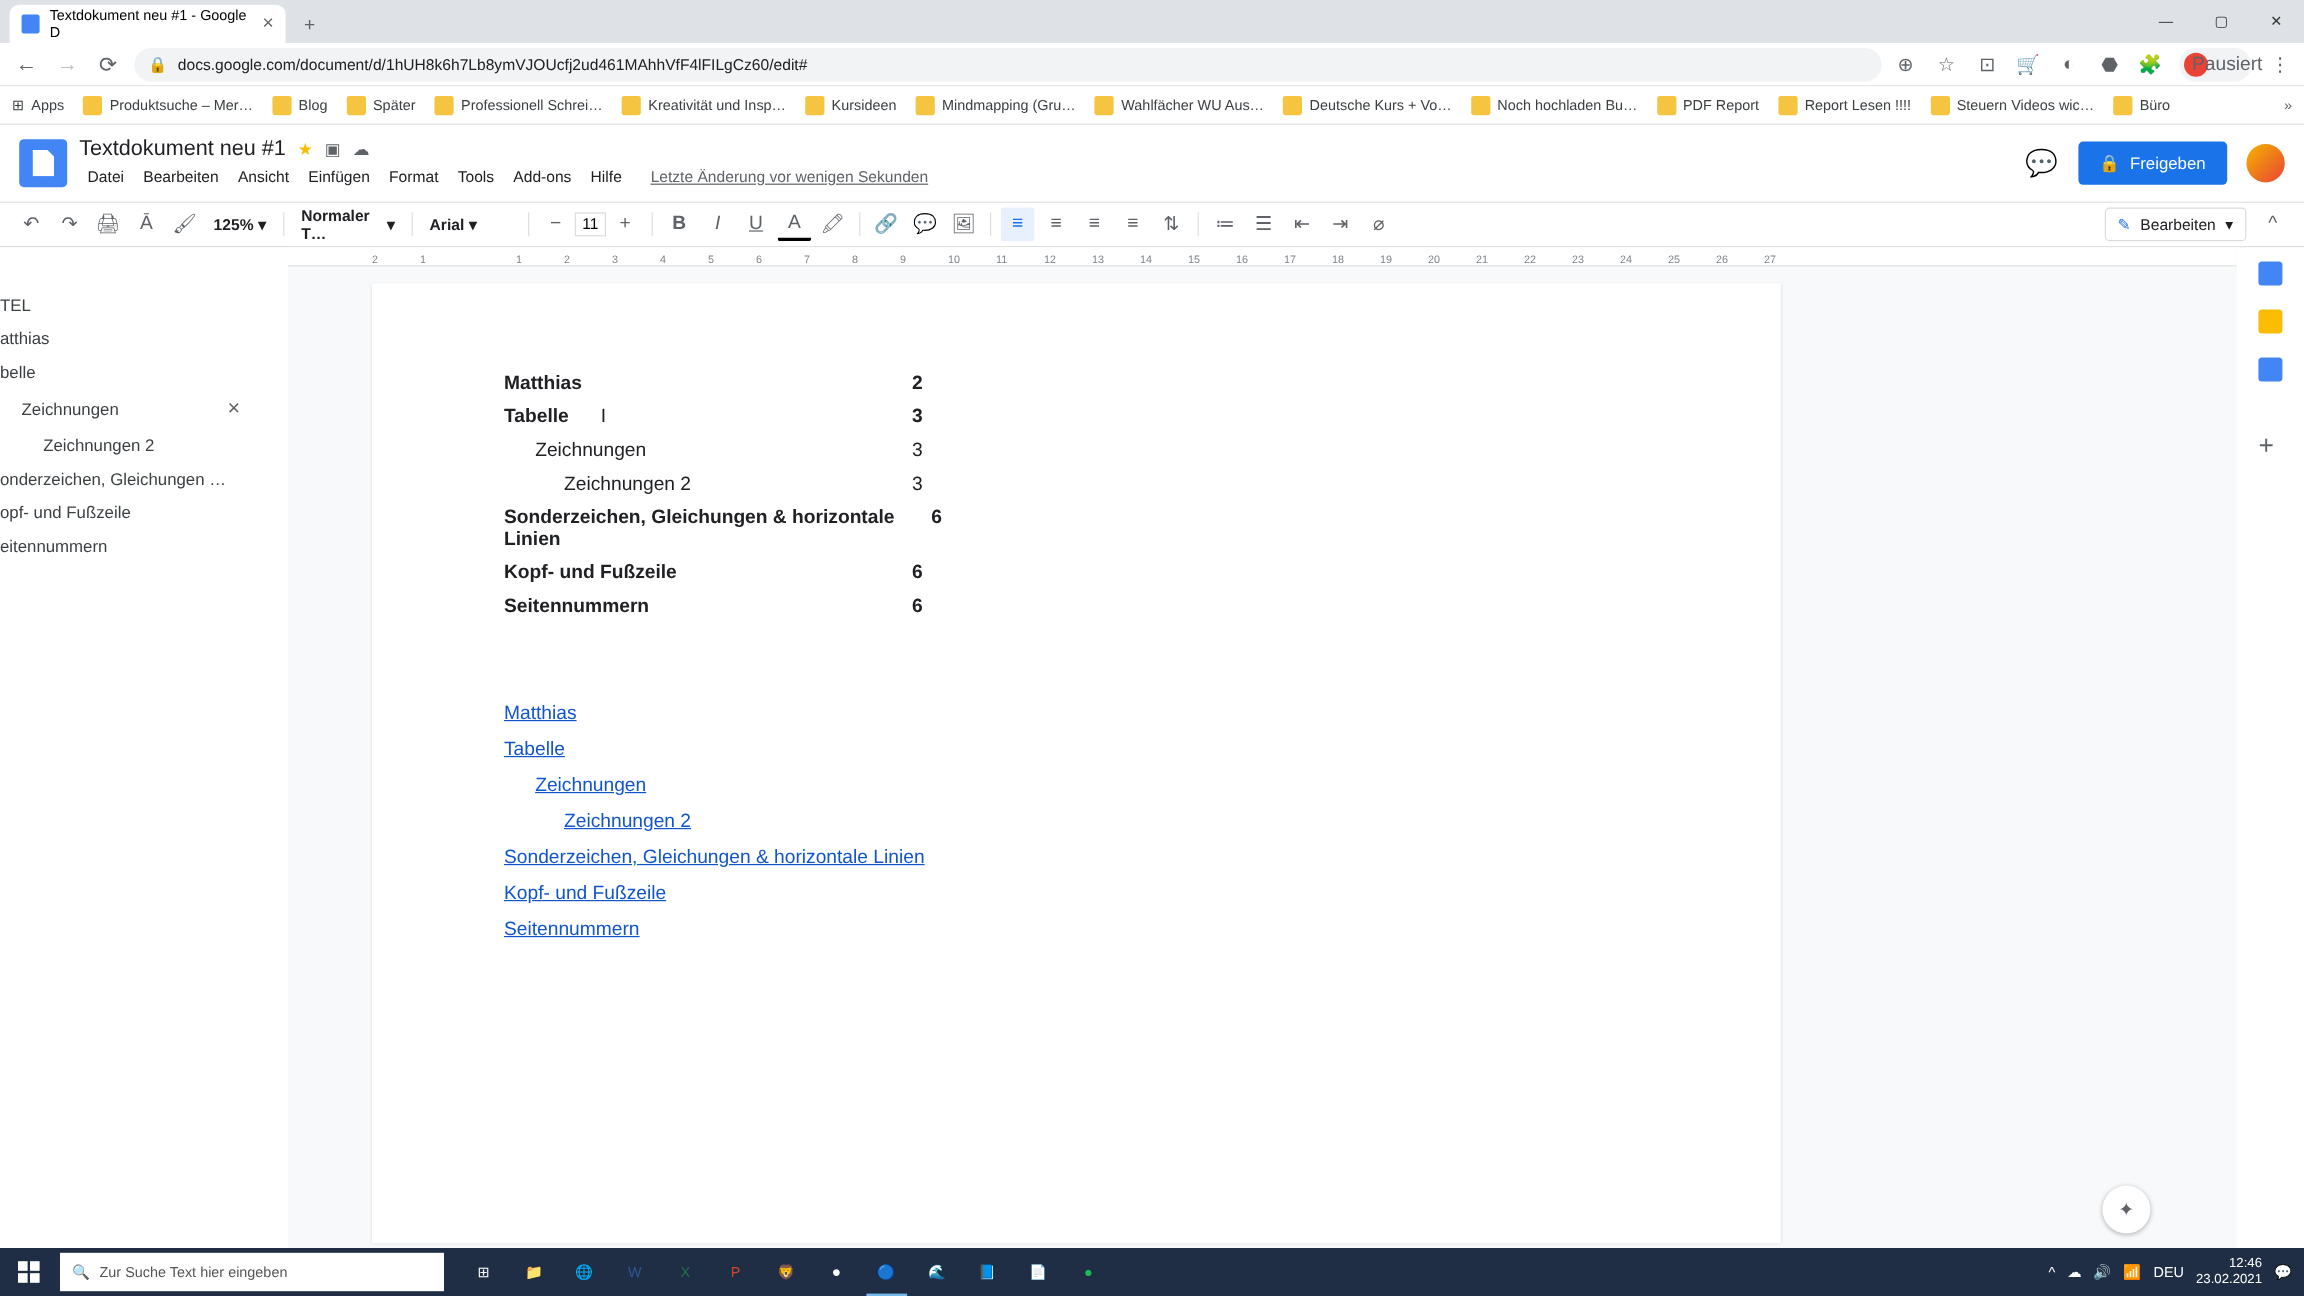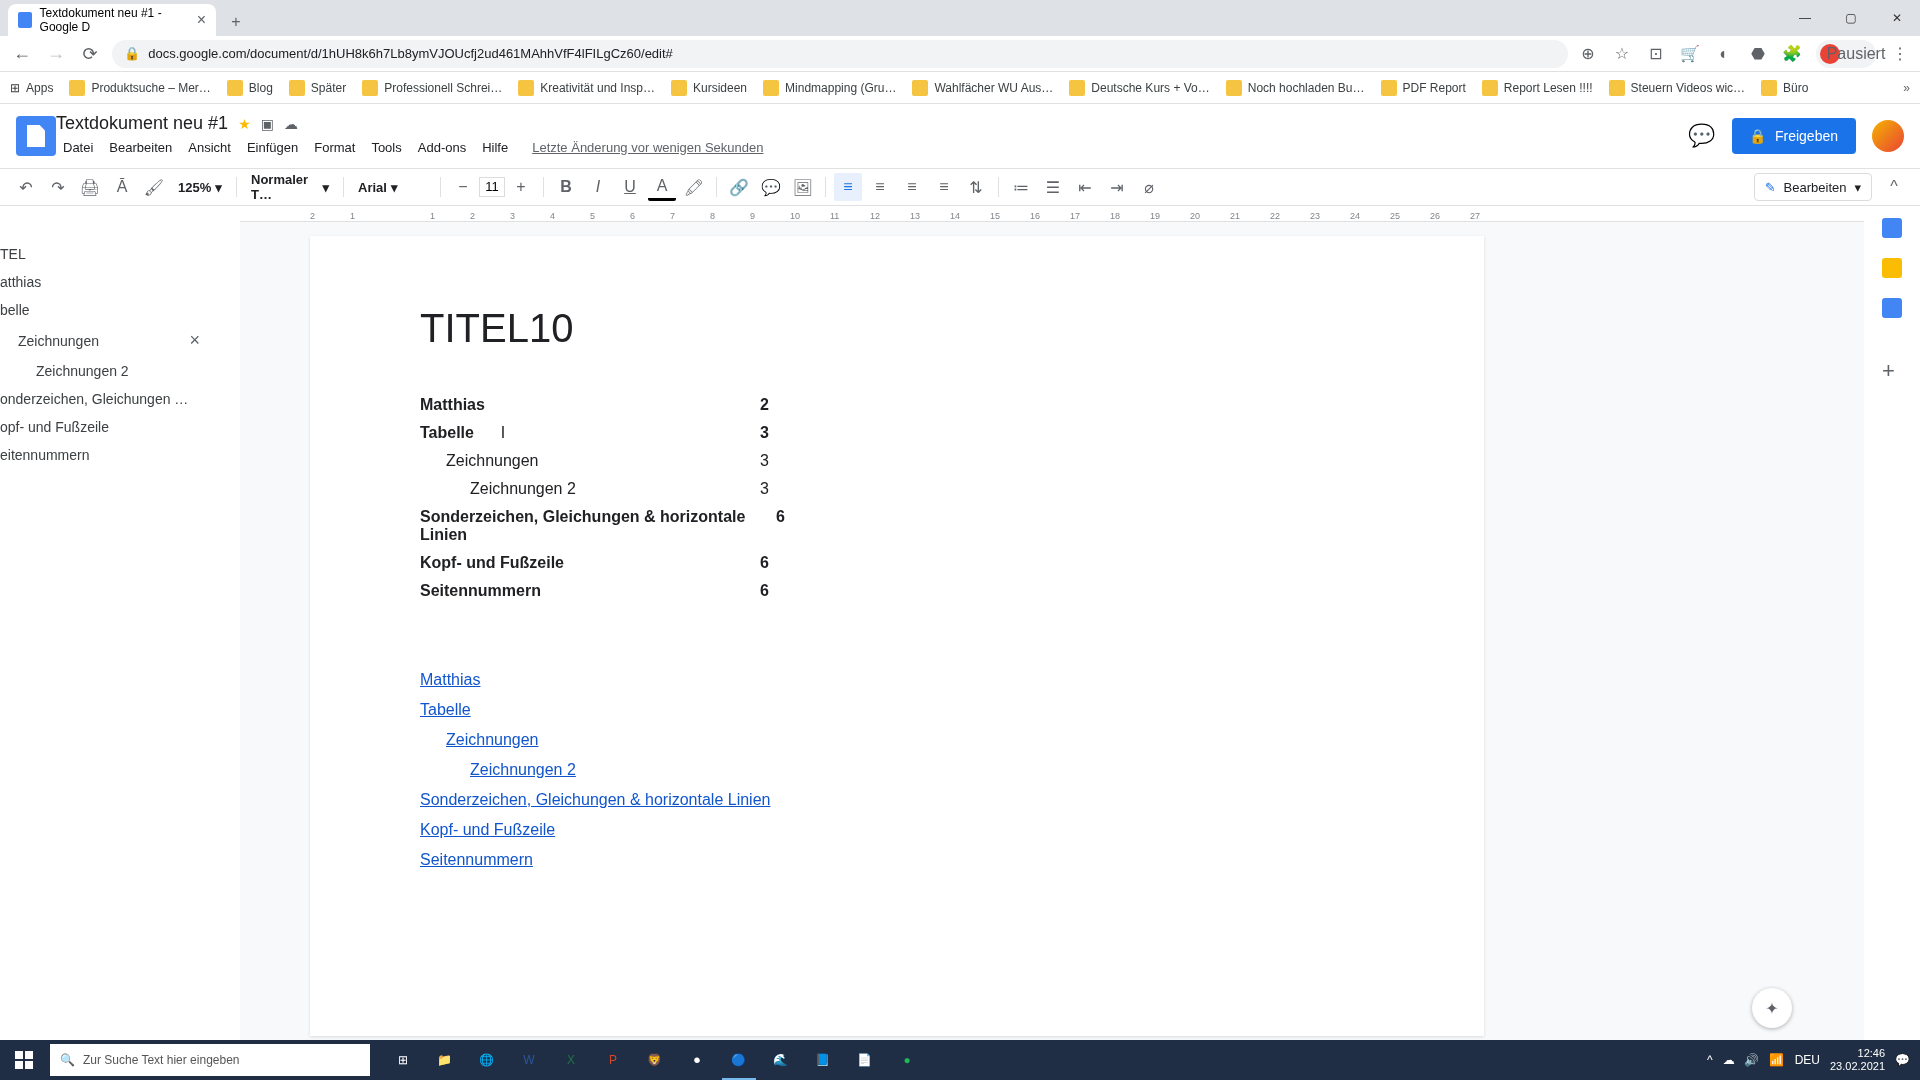--- a/index.html
+++ b/index.html
@@ -1,41 +1,41 @@
 <!DOCTYPE html>
 <html><head>
 <meta charset="utf-8">
 <style>
 * { margin: 0; padding: 0; box-sizing: border-box; font-family: Arial, sans-serif; }
 body { background: #fff; width: 1920px; height: 1080px; overflow: hidden; position: relative; }
 
 
 .tab-strip { height: 36px; background: #dee1e6; display: flex; align-items: flex-end; padding-left: 8px; }
-.tab { background: #fff; height: 32px; width: 208px; display: flex; align-items: center; padding: 0 10px; border-radius: 8px 8px 0 0; font-size: 12px; gap: 8px; }
+.tab { background: #fff; height: 32px; width: 230px; display: flex; align-items: center; padding: 0 10px; border-radius: 8px 8px 0 0; font-size: 12px; gap: 8px; }
 .tab-favicon { width: 16px; height: 16px; background: #4285f4; border-radius: 2px; }
 .tab-close { margin-left: auto; color: #5f6368; font-size: 16px; }
 .newtab { width: 28px; height: 28px; display: flex; align-items: center; justify-content: center; color: #5f6368; margin-left: 6px; }
 .win-controls { margin-left: auto; display: flex; align-items: center; height: 100%; }
 .win-controls span { width: 46px; height: 100%; display: flex; align-items: center; justify-content: center; color: #333; font-size: 12px; }
 
 .addr-bar { height: 36px; background: #fff; display: flex; align-items: center; padding: 0 10px; gap: 10px; border-bottom: 1px solid #e0e0e0; }
 .nav-btn { width: 24px; height: 24px; display: flex; align-items: center; justify-content: center; color: #5f6368; font-size: 18px; }
 .url-field { flex: 1; height: 28px; background: #f1f3f4; border-radius: 14px; display: flex; align-items: center; padding: 0 12px; font-size: 13px; color: #202124; gap: 8px; }
 .addr-icons { display: flex; align-items: center; gap: 14px; color: #5f6368; }
 .addr-icons span { width: 20px; height: 20px; display: flex; align-items: center; justify-content: center; font-size: 16px; }
 .profile-pill { background: #f1f3f4; height: 28px; border-radius: 14px; display: flex; align-items: center; padding: 0 10px 0 4px; gap: 6px; font-size: 12px; color: #5f6368; }
 .profile-dot { width: 20px; height: 20px; border-radius: 50%; background: #ea4335; }
 
 .bookmarks { height: 32px; background: #fff; display: flex; align-items: center; padding: 0 10px; gap: 16px; border-bottom: 1px solid #e0e0e0; font-size: 12px; color: #3c4043; }
 .bm { display: flex; align-items: center; gap: 6px; }
 .bm-ico { width: 16px; height: 16px; background: #f5c542; border-radius: 2px; }
 .bmore { margin-left: auto; color: #5f6368; }
 
 
-.docs-header { height: 64px; display: flex; align-items: center; padding: 0 16px; }
+.docs-header { height: 64px; display: flex; align-items: center; padding: 0 16px; gap: 10px; }
 .docs-logo { width: 40px; height: 40px; background: #4285f4; border-radius: 4px; display: flex; align-items: center; justify-content: center; }
 .docs-logo::after { content: ""; width: 18px; height: 22px; background: #fff; clip-path: polygon(0 0, 70% 0, 100% 25%, 100% 100%, 0 100%); }
 .title-area { display: flex; flex-direction: column; gap: 2px; }
 .title-row { display: flex; align-items: center; gap: 10px; }
 .doc-title { font-size: 18px; color: #202124; }
 .title-ico { font-size: 14px; color: #5f6368; }
 .star-ico { color: #fbbc04; }
 .menubar { display: flex; gap: 2px; font-size: 13px; color: #202124; }
 .menubar span { padding: 4px 7px; }
 .last-edit { color: #5f6368; text-decoration: underline; margin-left: 8px; }
@@ -365,21 +365,20 @@
           <span style="left: 920px;">21</span>
           <span style="left: 960px;">22</span>
           <span style="left: 1000px;">23</span>
           <span style="left: 1040px;">24</span>
           <span style="left: 1080px;">25</span>
           <span style="left: 1120px;">26</span>
           <span style="left: 1160px; text-align: center;">27</span>
         </div>
     </div>
     <div class="page">
-      <div class="doc-h1">TITEL10</div>
       <div style="width:630px">
         <div class="toc-row bold">
             <span>Matthias</span>
             <span class="page-right">2</span>
           </div>
         <div class="toc-row bold">
             <span><span>Tabelle</span>&nbsp;&nbsp;&nbsp;&nbsp;&nbsp;&nbsp;<span style="font-weight:400">I</span></span>
             <span class="page-right">3</span>
           </div>
         <div class="toc-row ind1">

